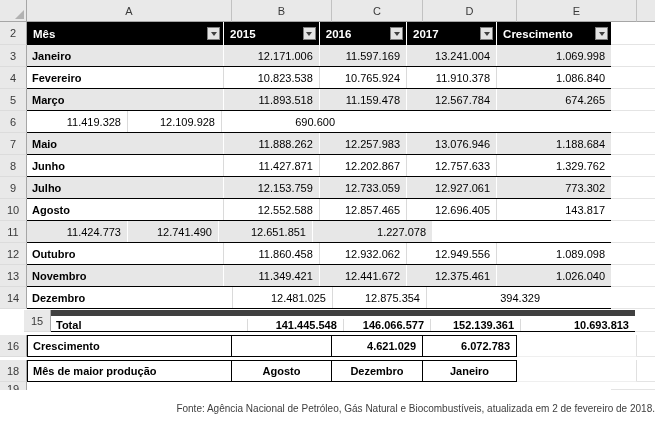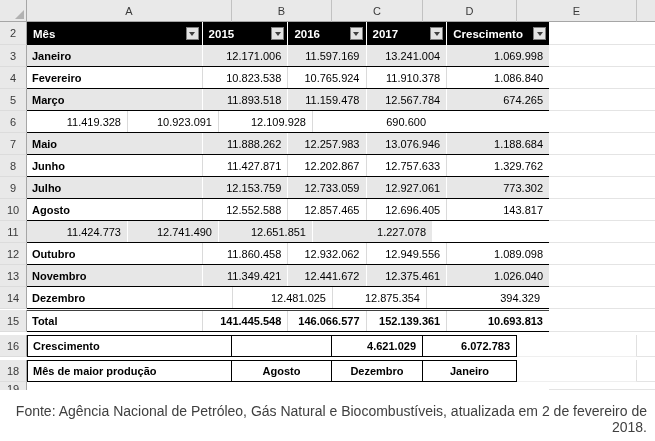--- a/index.html
+++ b/index.html
@@ -27,21 +27,21 @@
   .w-d { width: 94px; }  .w-e { width: 120px; }
   .colletter.sliver { flex: 1; border-right: none; }
   
   .r { display: flex; height: 22px; }
   .gut {
     width: 27px; flex: 0 0 27px; background: #e9e9e9; color: #3a3a3a;
     font-size: 11px; display: flex; align-items: center; justify-content: center;
     border-right: 1px solid #a6a6a6; border-bottom: 1px solid #dcdcdc;
     overflow: hidden;
   }
-  .tp { display: flex; width: 522px; }
+  .tp { display: flex; width: 584px; }
   .c  { display: flex; align-items: center; font-size: 11px; color: #000; }
   .c.num { justify-content: flex-end; padding-right: 6px; }
   .c.label { padding-left: 5px; font-weight: bold; }
   .slv { flex: 1; border-bottom: 1px solid #e4e4e4; }
   
   .hdr { height: 23px; }
   .hdr .tp { background: #000; }
   .hdr .c { color: #fff; font-weight: bold; font-size: 11.5px; padding-left: 6px; }
   .hdr .c + .c { border-left: 1px solid #fff; }
   .dd {
@@ -53,39 +53,39 @@
     width: 0; height: 0;
     border-left: 3.5px solid transparent; border-right: 3.5px solid transparent;
     border-top: 4.5px solid #404040;
   }
   
   .dr .tp { border-bottom: 1px solid #000; }
   .dr .c + .c { border-left: 1px solid #dadada; text-align: center; }
   .zebra .c { background: #e7e7e7; }
   .zebra .c + .c { border-left-color: #ffffff; }
   
-  .total { margin-top: 1px; }
-  .total .tp { border-top: 1px solid #404040; border-bottom: 1px solid #000; }
+  .total { margin-top: 1px; margin-left: 24px; }
+  .total .tp { border-top: 6px solid #404040; border-bottom: 1px solid #000; align-items: flex-end; }
   .total .c { font-weight: bold; }
   .total .c + .c { border-left: 1px solid #dadada; }
   
   .boxrow { margin-top: 3px; }
   .boxrow .bp { display: flex; width: 490px; border: 1px solid #000; }
   .boxrow .c { font-weight: bold; }
   .boxrow .c + .c { border-left: 1px solid #000; }
   .boxrow .c.ctr { justify-content: center; padding-right: 0; }
   .boxrow .out-e { width: 120px; border-right: 1px solid #e0e0e0; border-bottom: 1px solid #efefef; }
   .bw-a { width: 203px; } .bw-b { width: 100px; } .bw-c { width: 91px; text-align: right; } .bw-d { width: 94px; }
   
   .trail { height: 8px; }
   .trail .gut { align-items: flex-start; line-height: 14px; border-bottom: none; }
   
   .footer {
-    height: 32px; padding-top: 13px; padding-right: 8px;
-    text-align: right; font-size: 14px; color: #404040;
+    height: 32px; padding-top: 13px; 
+    text-align: right; font-size: 10px; color: #404040;
   }
 </style>
 </head>
 <body>
 
 <div class="sheet">
 
   <div class="colrow">
     <div class="corner">
       <div class="corner-tri"></div>
@@ -169,21 +169,20 @@
         <div class="c num w-d">12.567.784</div>
         <div class="c num w-e">674.265</div>
       </div>
       <div class="slv"></div>
     </div>
 
     <div class="r dr">
       <div class="gut">6</div>
       <div class="tp">
         <div class="c num w-b">11.419.328</div>
-        <div class="c num w-c">10.923.091</div>
         <div class="c num w-d">12.109.928</div>
         <div class="c num w-e">690.600</div>
       </div>
       <div class="slv"></div>
     </div>
 
     <div class="r dr zebra">
       <div class="gut">7</div>
       <div class="tp">
         <div class="c label w-a">Maio</div>

